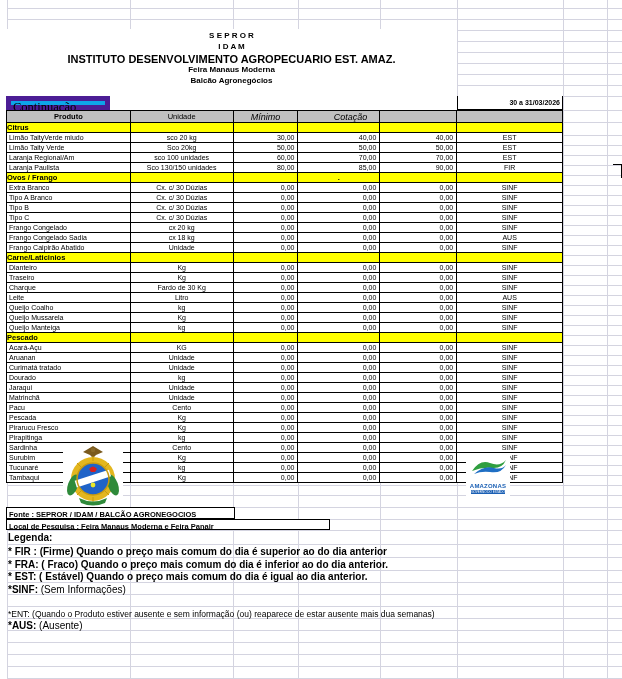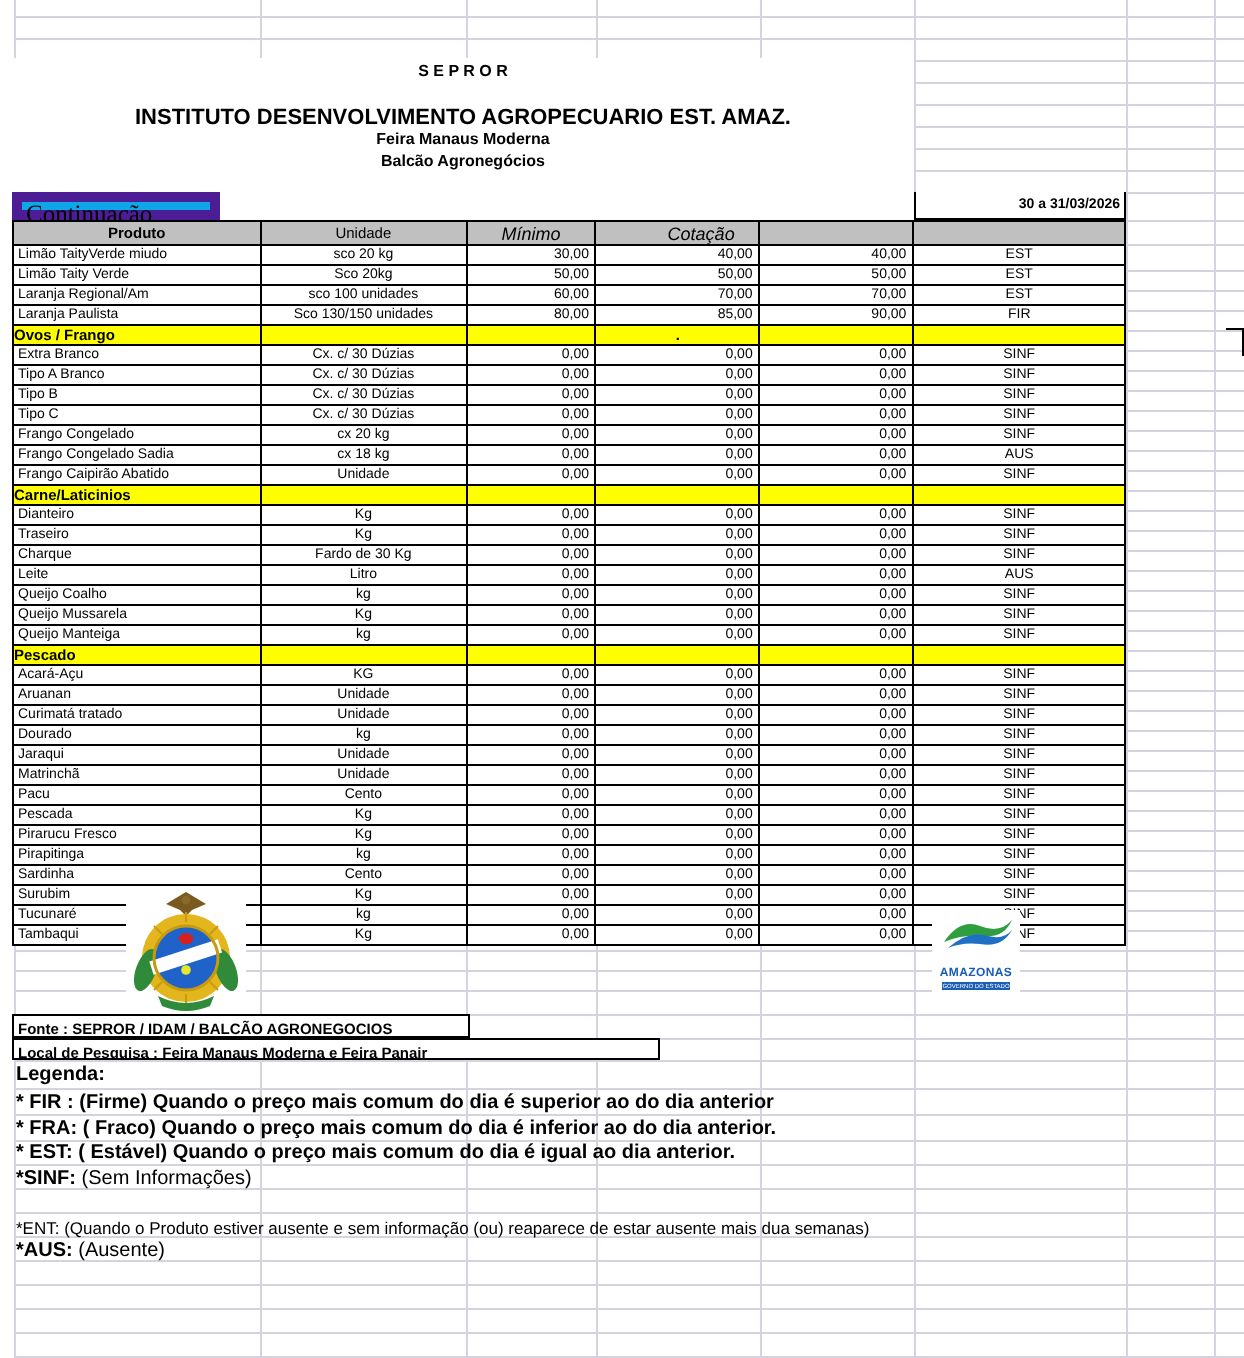--- a/index.html
+++ b/index.html
@@ -122,37 +122,46 @@
       <div class="hgrid" style="top: 642px;"></div>
       <div class="hgrid" style="top: 654px;"></div>
       <div class="hgrid" style="top: 666px;"></div>
       <div class="hgrid" style="top: 678px;"></div>
     </div>
 
   <div class="mask" style="left:6px;top:29px;width:451px;height:67px;"></div>
   <div class="mask" style="left:6px;top:96px;width:557px;height:14px;"></div>
 
   <div class="titleline" style="top:31px;font-size:8px;">S E P R O R</div>
+  <div class="titleline" style="top:42px;font-size:8px;">I D A M</div>
   <div class="titleline" style="top:53px;font-size:11px;">INSTITUTO DESENVOLVIMENTO AGROPECUARIO EST. AMAZ.</div>
   <div class="titleline" style="top:64.5px;font-size:8px;">Feira Manaus Moderna</div>
   <div class="titleline" style="top:75.5px;font-size:8px;">Balcão Agronegócios</div>
 
   <div id="cont-cell" class="abs">Continuação</div>
   <div id="date-cell" class="abs">30 a 31/03/2026</div>
 
   <div id="price-table">
     <div class="row rowh1">
       <div class="cell c0 hdr ctr fs75b">Produto</div>
       <div class="cell c1 hdr ctr fs75">Unidade</div>
       <div class="cell c2 hdr ctr fs9">Mínimo</div>
       <div class="cell c3 hdr rgt fs9">Cotação</div>
       <div class="cell c4 hdr"></div>
       <div class="cell c5 hdr"></div>
     </div>
     <div id="table-body">
+        <div class="row">
+          <div class="cell catc c0">Citrus</div>
+          <div class="cell catc c1"></div>
+          <div class="cell catc c2"></div>
+          <div class="cell catc c3 ctr"></div>
+          <div class="cell catc c4"></div>
+          <div class="cell catc c5"></div>
+        </div>
         <div class="row">
           <div class="cell c0 prod">Limão TaityVerde miudo</div>
           <div class="cell c1 ctr">sco 20 kg</div>
           <div class="cell c2 num">30,00</div>
           <div class="cell c3 num">40,00</div>
           <div class="cell c4 num">40,00</div>
           <div class="cell c5 ctr">EST</div>
         </div>
         <div class="row">
           <div class="cell c0 prod">Limão Taity Verde</div>

